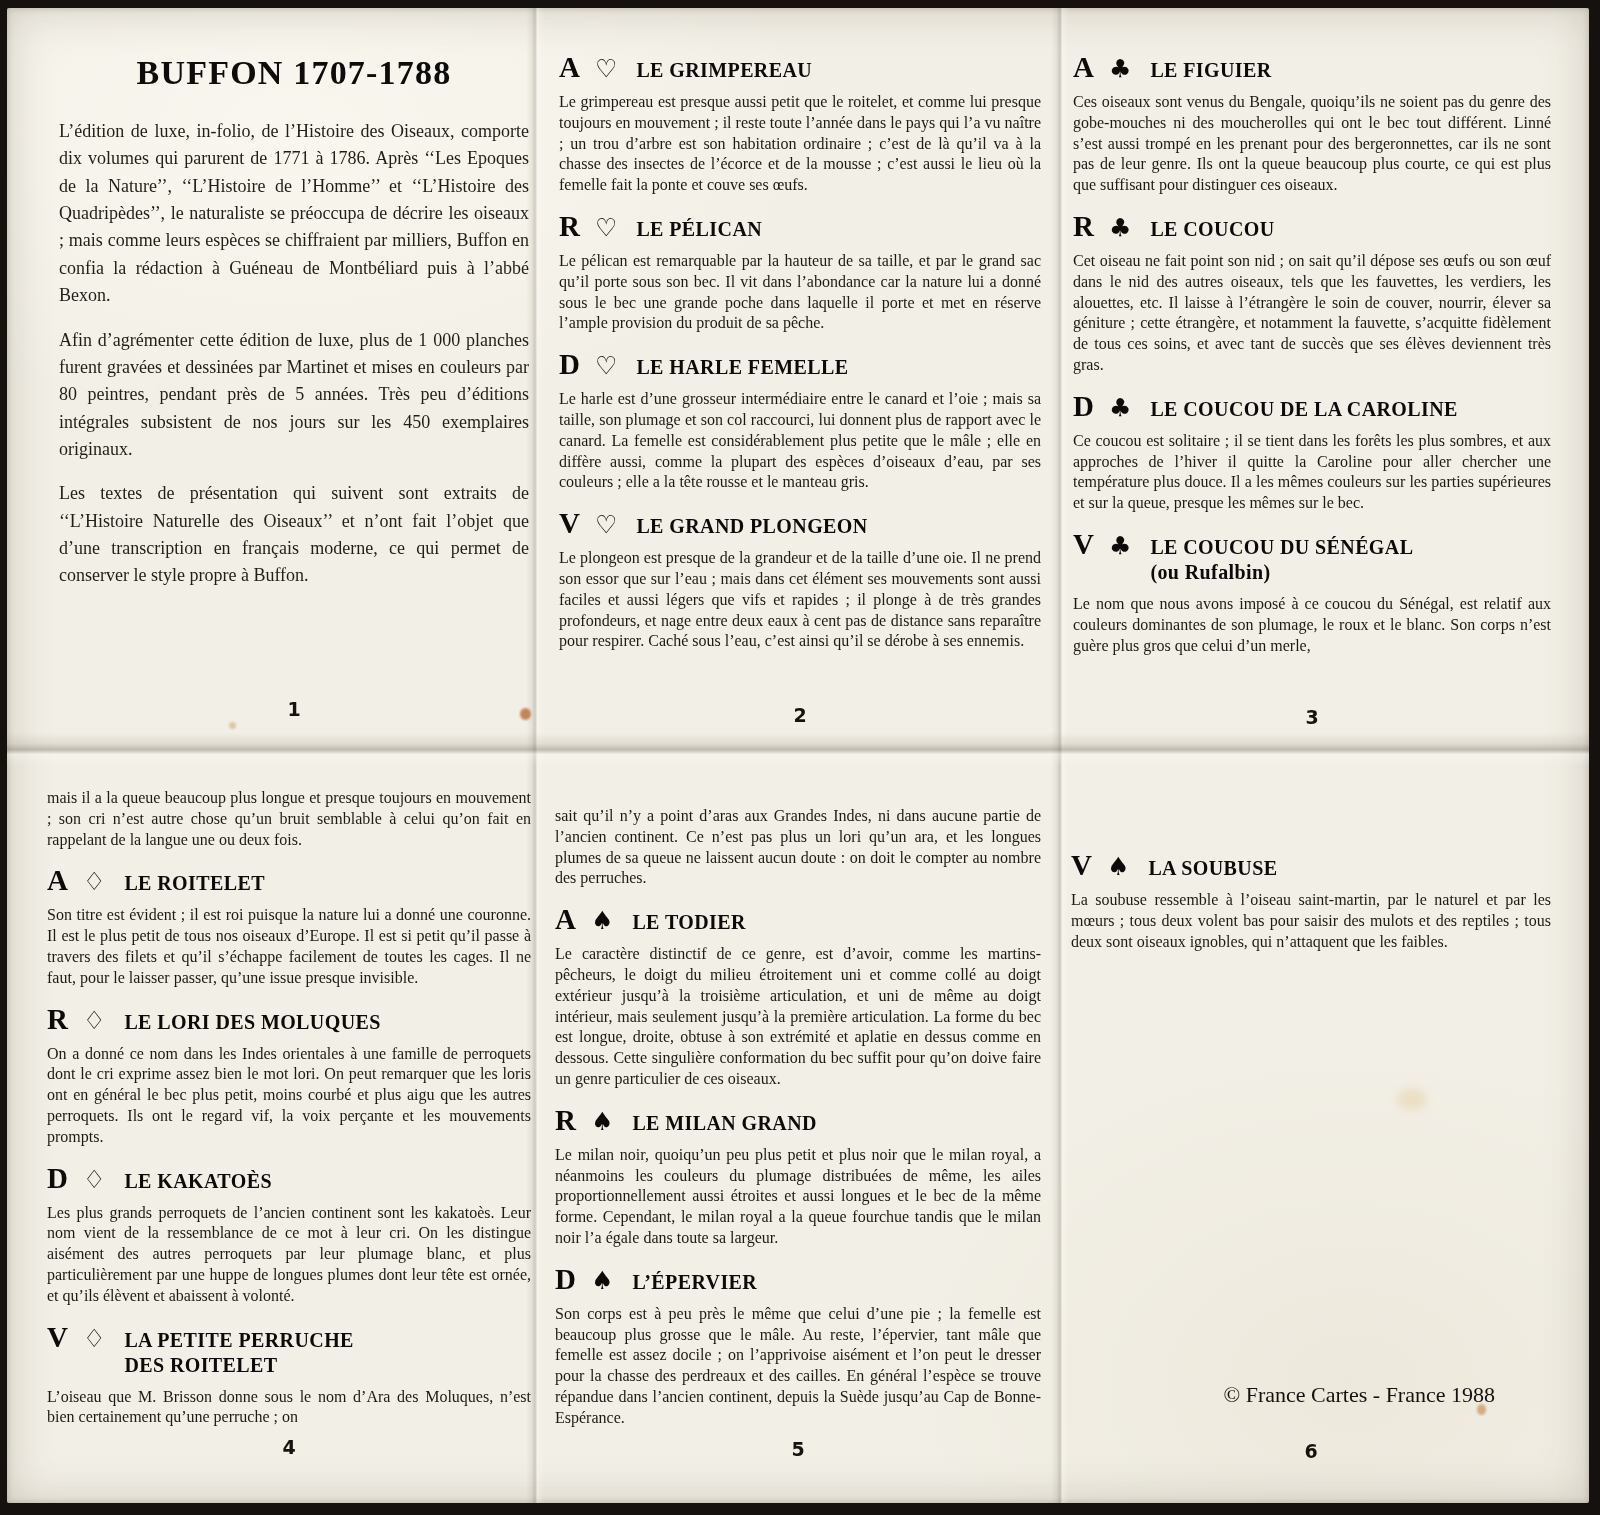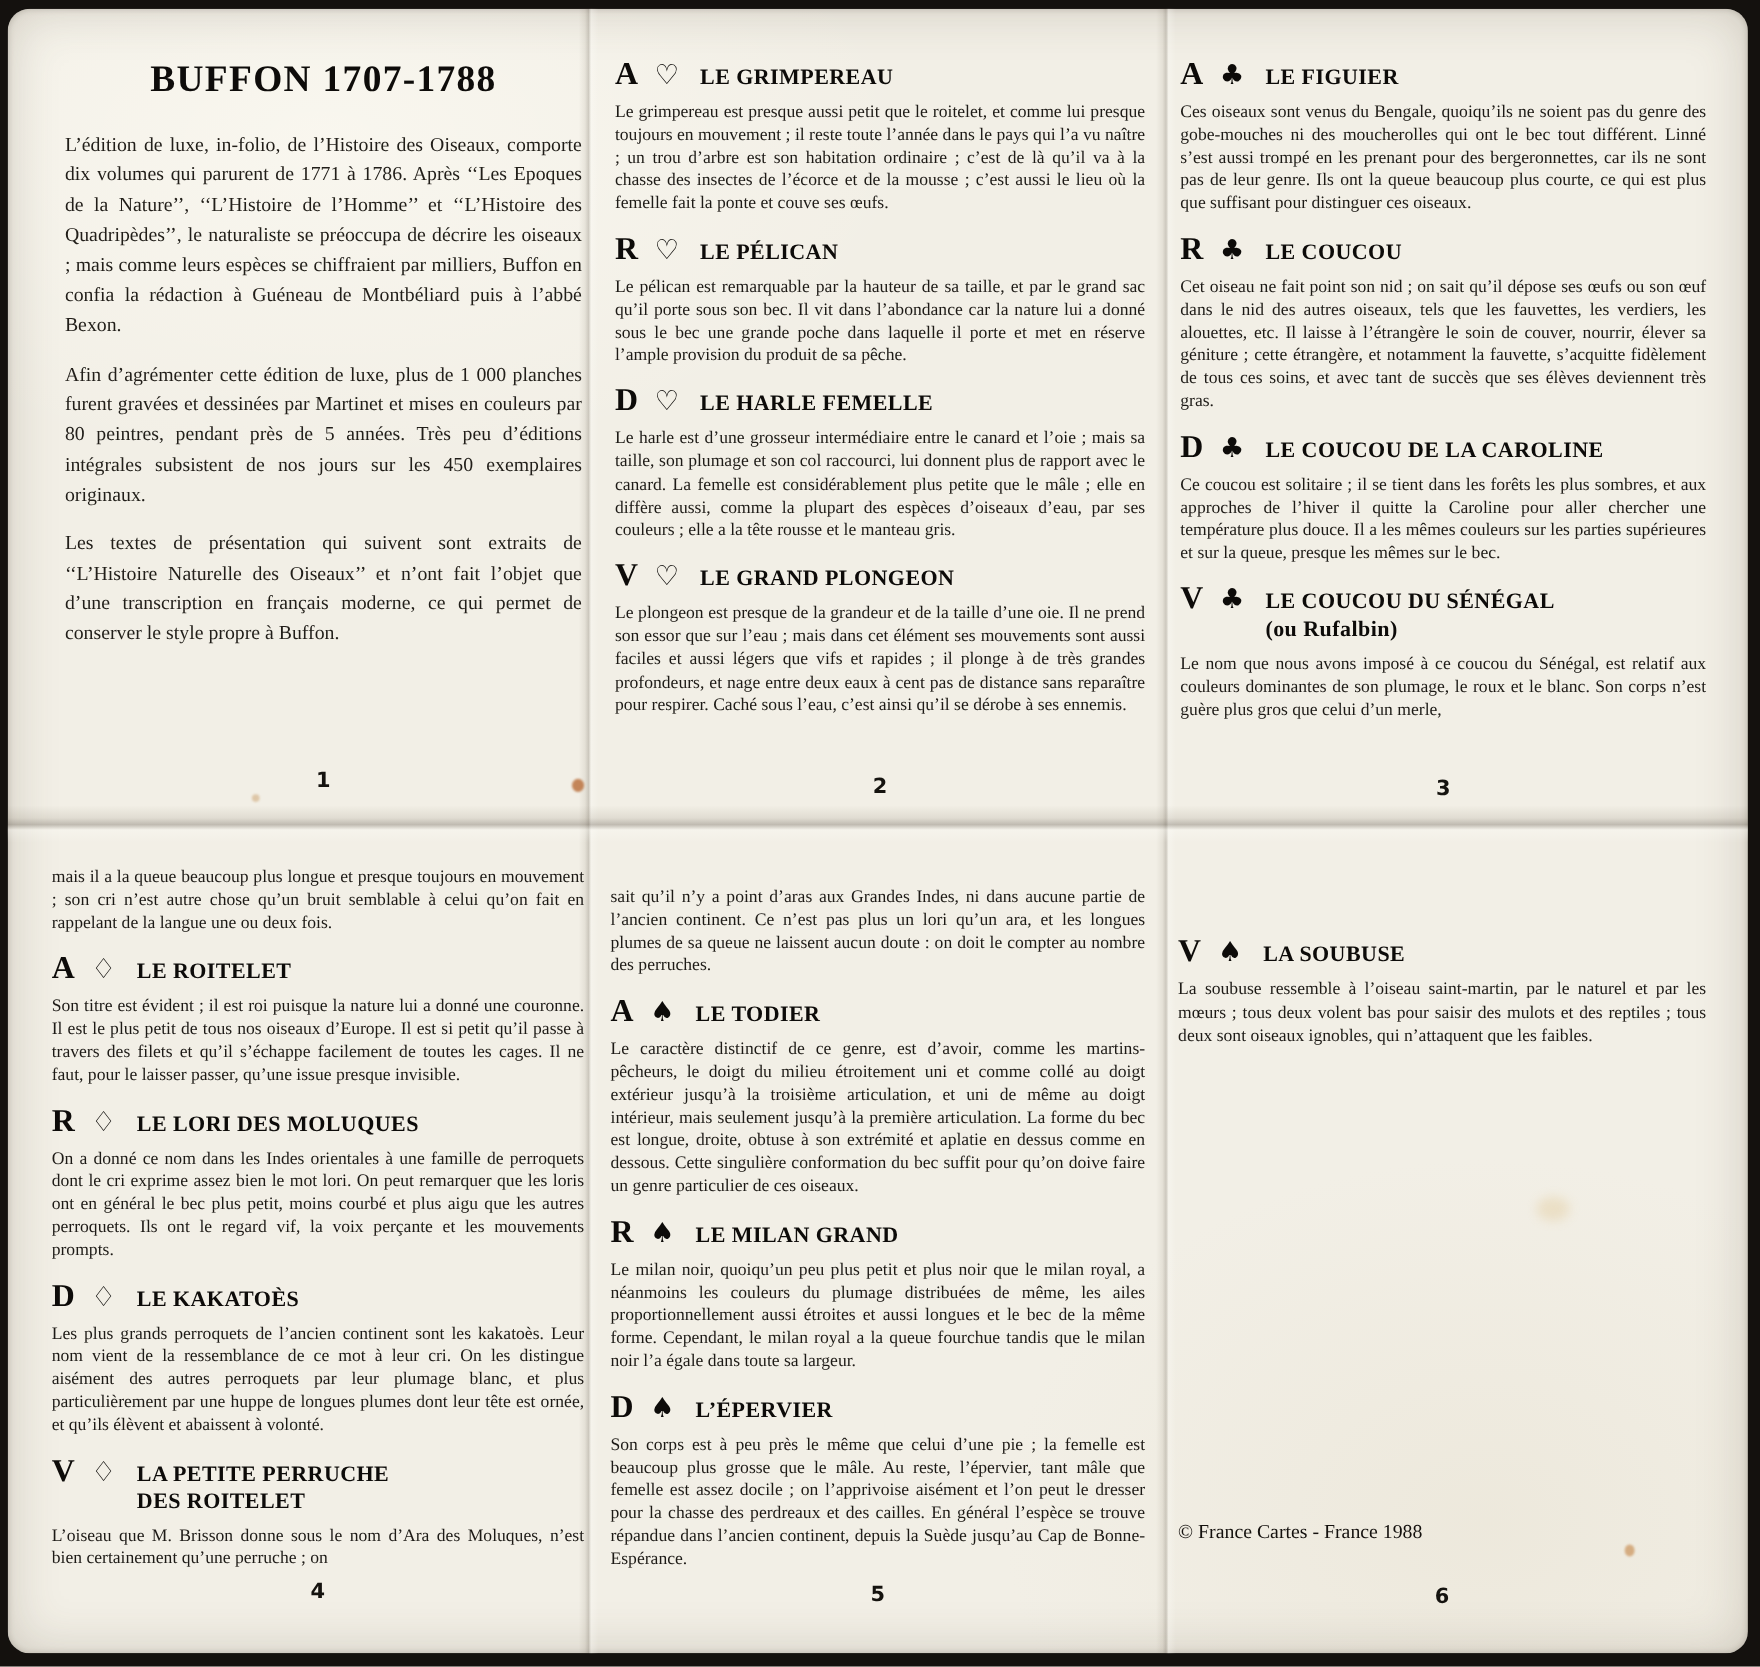--- a/index.html
+++ b/index.html
@@ -9,21 +9,21 @@
     position:relative; overflow:hidden;
     font-family:"Liberation Serif","DejaVu Serif",serif;
     color:#1c1916;
   }
   .paper {
     position:absolute; left:7px; top:8px; right:11px; bottom:12px;
     background:
       radial-gradient(ellipse 900px 500px at 18% 8%, rgba(255,253,246,.55) 0%, rgba(255,253,246,0) 60%),
       radial-gradient(ellipse 800px 600px at 85% 92%, rgba(232,226,210,.5) 0%, rgba(232,226,210,0) 55%),
       #f2efe6;
-    border-radius:20px;
+    border-radius:2px;
     box-shadow: inset 0 0 46px rgba(80,70,52,.22), inset 0 0 6px rgba(60,50,40,.25);
   }
   .crease-v { position:absolute; top:0; bottom:0; width:18px; pointer-events:none;
     background:linear-gradient(to right, rgba(0,0,0,0) 0%, rgba(110,98,78,.10) 32%, rgba(70,60,45,.22) 50%, rgba(255,255,252,.28) 63%, rgba(0,0,0,0) 100%); }
   .crease-v1 { left:519px; }
   .crease-v2 { left:1044px; }
   .crease-h { position:absolute; left:0; right:0; top:724px; height:34px; pointer-events:none;
     background:linear-gradient(to bottom, rgba(0,0,0,0) 0%, rgba(100,88,68,.12) 34%, rgba(62,52,40,.28) 52%, rgba(255,255,250,.30) 66%, rgba(0,0,0,0) 100%); }
   .stain { position:absolute; border-radius:50%; pointer-events:none; }
   .stain1 { left:513px; top:700px; width:11px; height:12px; background:#b4622a; opacity:.75; filter:blur(1px); }
@@ -60,22 +60,22 @@
 
   .page-num { position:absolute; text-align:center; color:#15130f;
     font-family:"DejaVu Sans","Liberation Sans",sans-serif; font-size:19px; font-weight:600; }
   .pn-1 { left:52px;  width:470px; top:690px; }
   .pn-2 { left:552px; width:482px; top:696px; }
   .pn-3 { left:1066px;width:478px; top:698px; }
   .pn-4 { left:40px;  width:484px; top:1428px; }
   .pn-5 { left:548px; width:486px; top:1430px; }
   .pn-6 { left:1064px;width:480px; top:1432px; }
 
-  .copyright { position:absolute; left:1064px; width:480px; top:1374px;
-    text-align:left; font-size:18px; color:#14110e; }
+  .copyright { position:absolute; left:1008px; width:480px; top:1374px;
+    text-align:right; font-size:22px; color:#14110e; }
 </style>
 </head>
 <body>
 
 <div class="paper">
   <div class="crease-v crease-v1"></div>
   <div class="crease-v crease-v2"></div>
   <div class="crease-h"></div>
   <div class="stain stain1"></div>
   <div class="stain stain2"></div>

